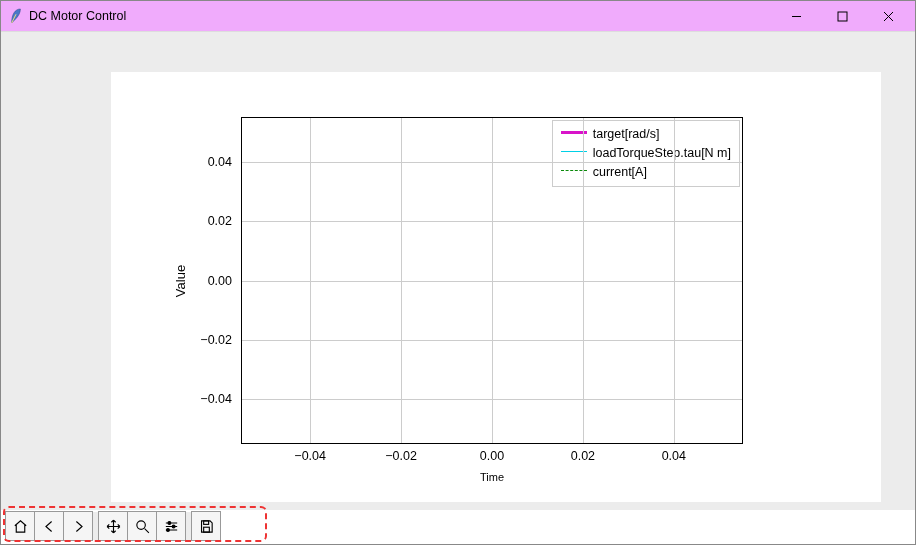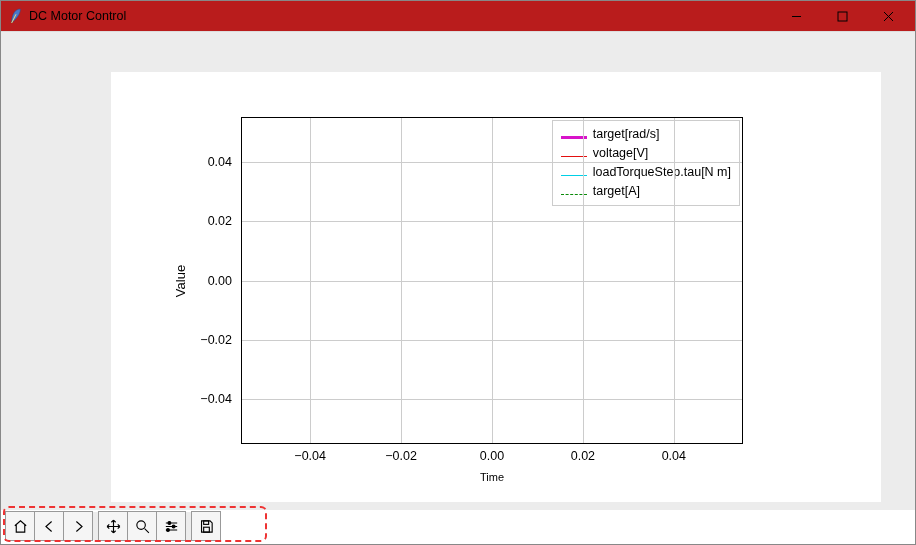--- a/index.html
+++ b/index.html
@@ -1,34 +1,34 @@
 <!DOCTYPE html>
 <html><head>
 <meta charset="utf-8">
 <style>
   html,body{margin:0;padding:0;font-family:"Segoe UI",Arial,sans-serif;font-size:13px;color:#000;background:#fff}
   .window{width:916px;height:545px;border:1px solid #888;box-sizing:border-box;position:relative;background:#fff}
-  .titlebar{height:30px;display:flex;align-items:center;justify-content:space-between;padding:0 4px 0 8px;border-bottom:1px solid #ddd;background:#b91c1c}
+  .titlebar{height:30px;display:flex;align-items:center;justify-content:space-between;padding:0 4px 0 8px;border-bottom:1px solid #ddd;background:#f0abfc}
   .titlebar-left{display:flex;align-items:center;gap:6px}
   .feather{width:14px;height:18px}
   .title-text{font-size:12.5px}
   .titlebar-controls{display:flex}
   .tc{width:46px;height:30px;display:flex;align-items:center;justify-content:center;font-family:Arial;font-size:12px;color:#333}
   .body{position:absolute;top:31px;left:0;right:0;bottom:34px;background:#ececec;display:flex;align-items:center;justify-content:center}
   .canvas{background:#fff;position:absolute;top:40px;left:110px;width:770px;height:430px}
   .plot-area{position:absolute;left:130px;top:45px;width:500px;height:325px;border:1px solid #000}
   .gridv,.gridh{position:absolute;background:#ccc}
   .gridv{top:0;bottom:0;width:1px}
   .gridh{left:0;right:0;height:1px}
   .tick-x{position:absolute;top:100%;transform:translate(-50%,6px);font-size:12.5px}
   .tick-y{position:absolute;right:100%;transform:translate(-10px,-50%);font-size:12.5px;text-align:right}
   .xlabel{position:absolute;left:50%;top:100%;transform:translate(-50%,28px);font-size:11px}
   .ylabel{position:absolute;left:-62px;top:50%;transform:translate(-50%,-50%) rotate(-90deg);font-size:13px}
   .legend{position:absolute;top:2px;right:2px;background:#fff;border:1px solid #ccc;padding:4px 8px 4px 8px;font-size:12.5px;line-height:19px}
-  .lg-row{display:flex;align-items:flex-end;gap:6px;white-space:nowrap}
+  .lg-row{display:flex;align-items:flex-start;gap:6px;white-space:nowrap}
   .lg-sw{width:26px;height:14px;display:flex;align-items:center}
   .lg-solid{height:0;width:26px;border-top-style:solid}
   .lg-dash{height:0;width:26px;border-top-style:dashed}
   .toolbar{position:absolute;left:4px;bottom:4px;height:28px;display:flex;align-items:center;background:#ececec}
   .tb-btn{width:28px;height:28px;border:1px solid #999;background:#f5f5f5;display:flex;align-items:center;justify-content:center;margin-right:-1px}
   .tb-btn svg{width:17px;height:17px;stroke:#000;fill:none;stroke-width:1.6}
   .tb-sep{width:6px}
   .highlight-box{position:absolute;left:2px;bottom:2px;width:260px;height:32px;border:2px dashed #e33;border-radius:6px;pointer-events:none}
 </style>
 </head>
@@ -70,35 +70,29 @@
         <div class="ylabel">Value</div>
         <div class="legend" id="legend">
             <div class="lg-row">
               <span class="lg-sw">
                 <span class="lg-solid" style="border-top-width: 3px; border-top-color: rgb(216, 19, 201);"></span>
               </span>
               <span>target[rad/s]</span>
             </div>
             <div class="lg-row">
               <span class="lg-sw">
-                <span class="lg-solid" style="border-top-width: 1.5px; border-top-color: rgb(227, 15, 15);"></span>
-              </span>
-              <span>voltage[V]</span>
-            </div>
-            <div class="lg-row">
-              <span class="lg-sw">
                 <span class="lg-solid" style="border-top-width: 1.5px; border-top-color: rgb(0, 208, 230);"></span>
               </span>
               <span>loadTorqueStep.tau[N m]</span>
             </div>
             <div class="lg-row">
               <span class="lg-sw">
                 <span class="lg-dash" style="border-top-width: 1.5px; border-top-color: rgb(10, 138, 10);"></span>
               </span>
-              <span>target[A]</span>
+              <span>current[A]</span>
             </div>
           </div>
       <div class="gridv" style="left: 68.1818px;"></div>
           <div class="tick-x" style="left: 68.1818px;">−0.04</div>
           <div class="gridv" style="left: 159.091px;"></div>
           <div class="tick-x" style="left: 159.091px;">−0.02</div>
           <div class="gridv" style="left: 250px;"></div>
           <div class="tick-x" style="left: 250px;">0.00</div>
           <div class="gridv" style="left: 340.909px;"></div>
           <div class="tick-x" style="left: 340.909px;">0.02</div>

